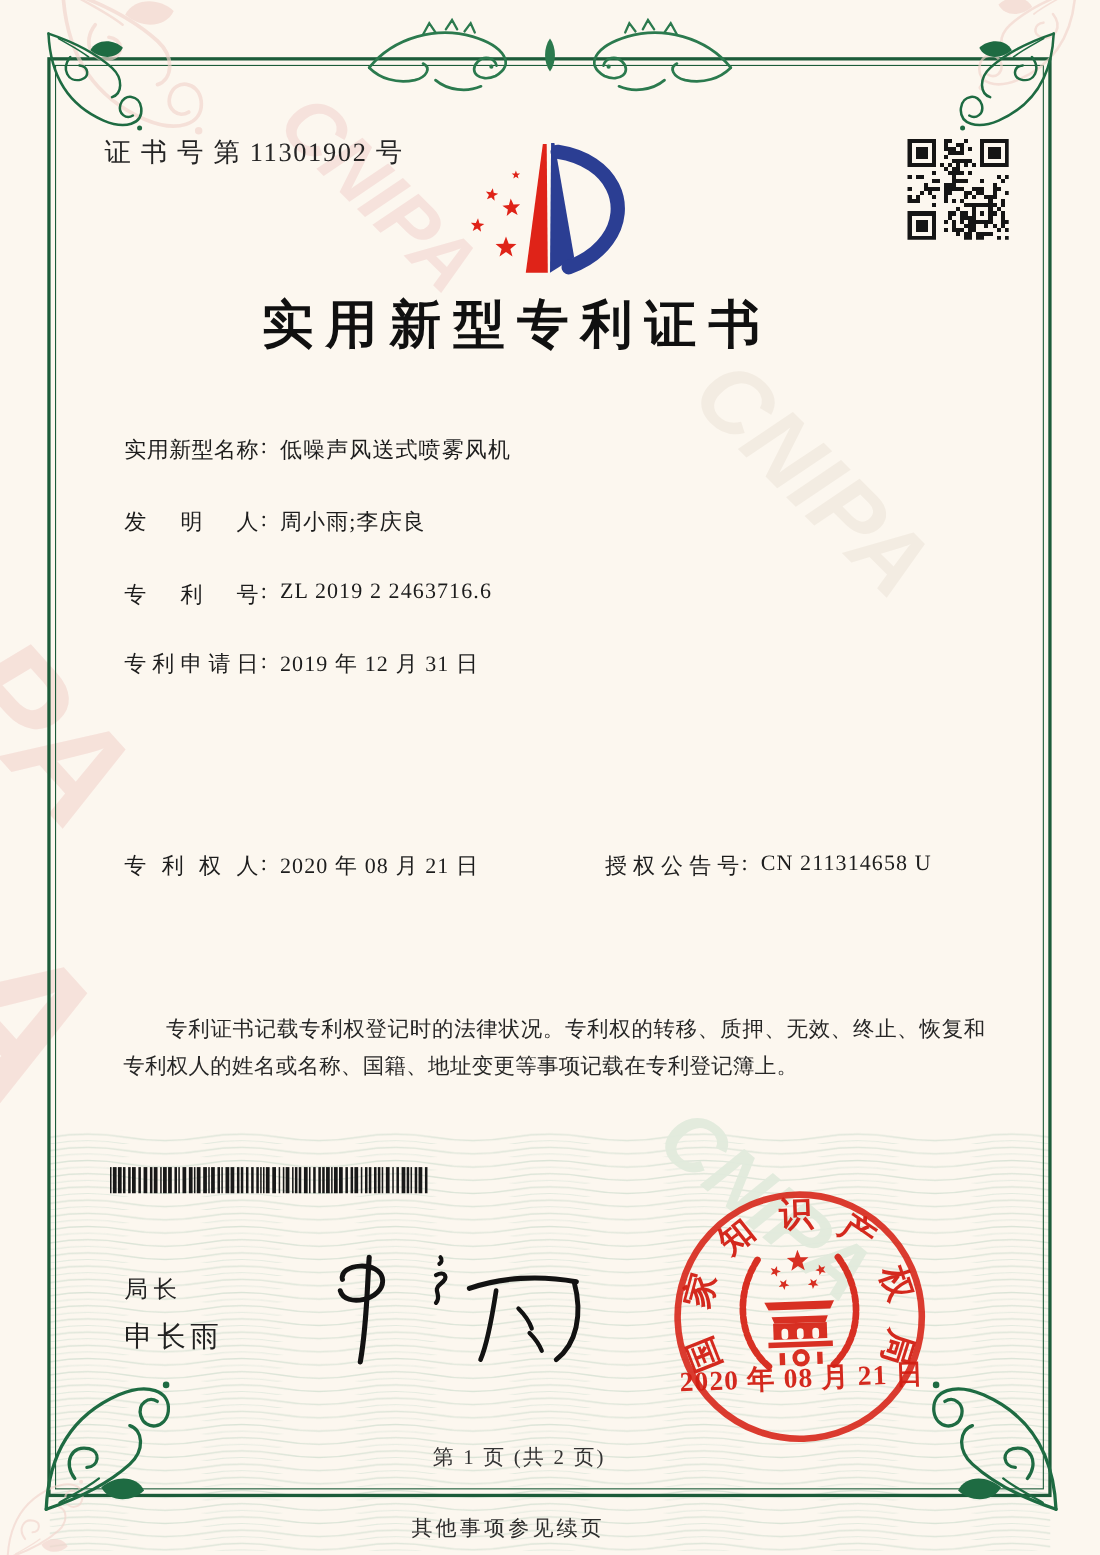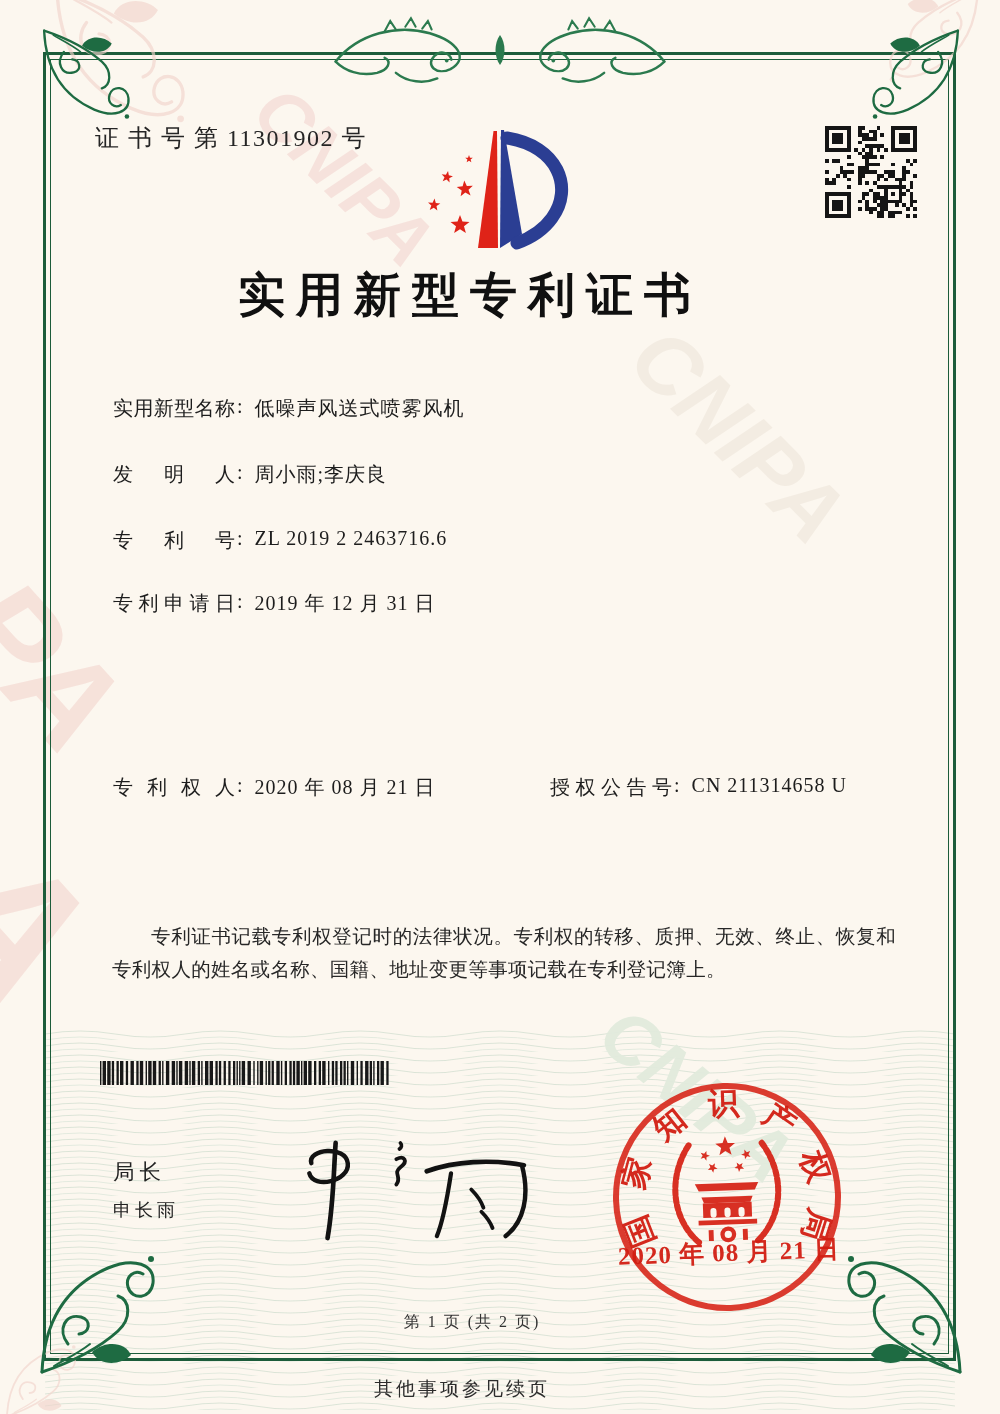--- a/index.html
+++ b/index.html
@@ -51,33 +51,33 @@
   .f-own{top:651px;} .f-addr{top:710px;} .f-gd{top:774px;} .f-gn{top:774px;left:527px;margin-left:23px;}
   .f-addr .val{width:652px;line-height:31px;letter-spacing:.8px;}
   
   .para{position:absolute;left:112px;width:784px;font-size:19.5px;line-height:33px;
         color:#272727;text-indent:2em;letter-spacing:.3px;text-align:justify;}
   .para1{top:822px;} .para2{top:920px;}
   
   .barcode{position:absolute;left:100px;top:1061px;width:292px;height:24px;}
   
   .dir-title{position:absolute;left:113px;top:1157px;font-size:21.5px;letter-spacing:5px;color:#222;}
-  .dir-name {position:absolute;left:113px;top:1198px;font-size:18px;letter-spacing:4px;color:#222;}
+  .dir-name {position:absolute;left:113px;top:1198px;font-size:26px;letter-spacing:4px;color:#222;}
   .sig{position:absolute;left:283px;top:1136px;width:248px;height:108px;}
   
   .seal{position:absolute;left:613px;top:1083px;width:228px;height:228px;transform:rotate(-2deg);}
   .seal-ring{position:absolute;left:0;top:0;width:216px;height:216px;border:6px solid rgba(214,33,20,.88);
              border-radius:50%;}
   .seal-char{position:absolute;font-size:31px;font-weight:bold;color:rgba(210,30,18,.95);
              transform-origin:center;white-space:pre;}
   .seal-emblem{position:absolute;left:53px;top:44px;width:122px;height:122px;opacity:.93;}
   .seal-date{position:absolute;left:50%;top:153px;transform:translateX(-50%);white-space:nowrap;
              font-size:25px;font-weight:bold;color:rgba(210,30,18,.95);letter-spacing:1px;}
   
-  .pageinfo{position:absolute;left:0;top:1312px;width:944px;text-align:center;font-size:16px;
+  .pageinfo{position:absolute;left:0;top:1312px;width:944px;text-align:center;font-size:19px;
             letter-spacing:2px;color:#333;}
   .contnote{position:absolute;left:0;top:1376px;width:924px;text-align:center;font-size:19px;
             letter-spacing:3px;color:#2c2c2c;}
 </style>
 </head>
 <body>
 
 <div class="page">
 
   <svg width="0" height="0" style="position:absolute" aria-hidden="true">

